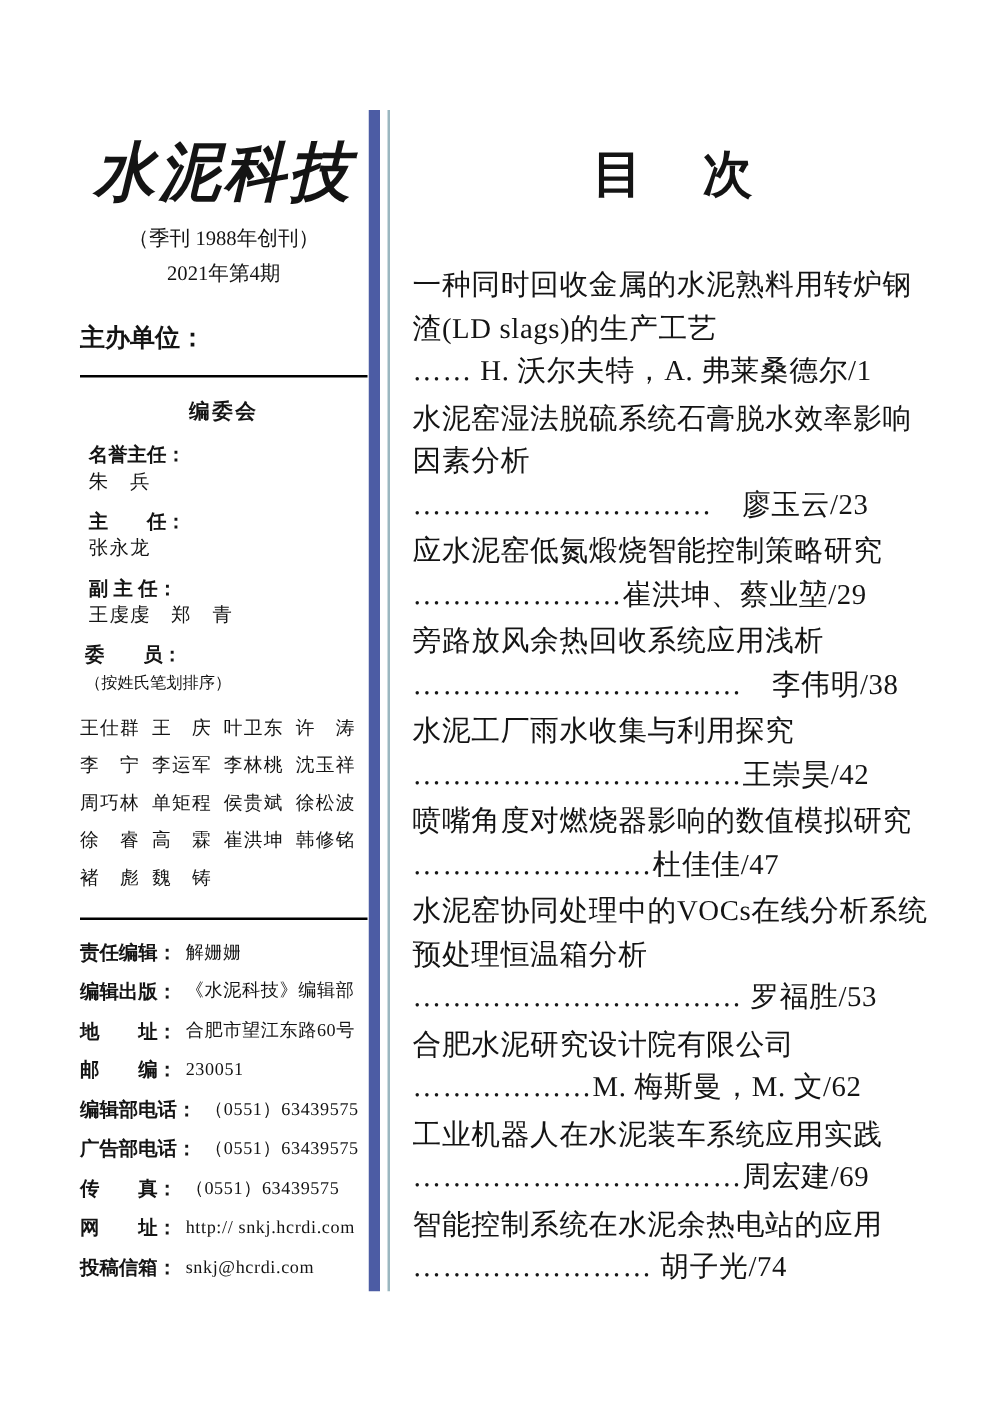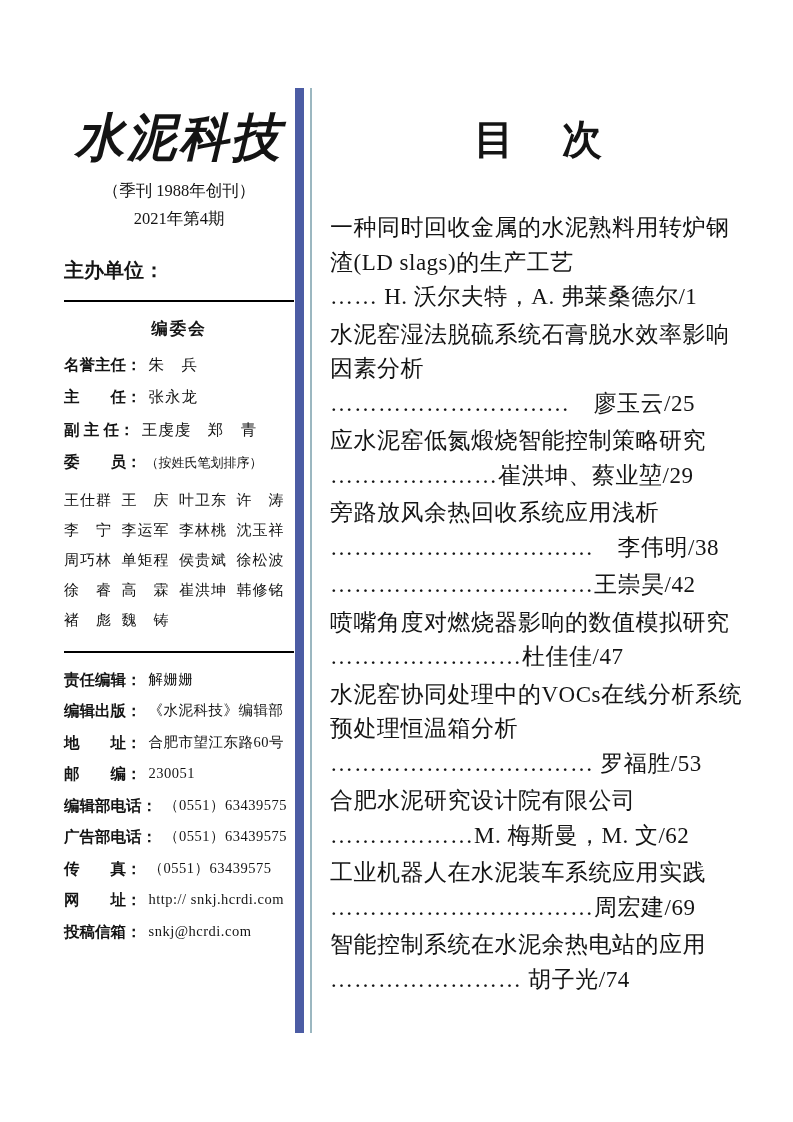--- a/index.html
+++ b/index.html
@@ -17,21 +17,21 @@
   .masthead-sub{font-size:16.5px;text-align:center;margin-top:10px;line-height:1.7;}
   .sponsor{margin-top:24px;}
   .lbl{font-family:"Liberation Sans", sans-serif;font-weight:bold;font-size:15.5px;}
   .sponsor .lbl{font-size:20px;}
   .sponsor-name{font-size:14.5px;letter-spacing:1.5px;margin-top:12px;}
   .rule{border:none;border-top:2px solid #000;margin:16px 0 0 0;width:230px;}
   .board-heading{
     font-family:"Liberation Sans", sans-serif;font-weight:bold;font-size:16.5px;
     text-align:center;margin:16px 0 14px 0;letter-spacing:2px;
   }
-  .role-row{display:flex;align-items:baseline;margin-bottom:11.5px;line-height:21px;}
+  .role-row{display:flex;align-items:baseline;margin-bottom:11.5px;line-height:21px;flex-direction:column;}
   .role-row .lbl{flex:0 0 auto;}
   .role-val{font-size:15.5px;margin-left:7px;letter-spacing:1px;}
   .role-note{font-size:13px;margin-left:4px;letter-spacing:0;}
   .members{margin-top:4px;}
   .member-row{display:grid;grid-template-columns:repeat(4,1fr);font-size:15px;
     line-height:30px;letter-spacing:1px;}
   .pub-info{margin-top:16px;}
   .pub-row{display:flex;align-items:flex-start;margin-bottom:10.5px;line-height:21px;}
   .pub-val{font-size:14.5px;margin-left:7px;letter-spacing:0.5px;}
   
@@ -168,31 +168,32 @@
 
 <div class="right-col">
   <div class="toc-heading">目　次</div>
 
   <div class="toc-entry">
     <div class="toc-title">一种同时回收金属的水泥熟料用转炉钢渣(LD slags)的生产工艺</div>
     <div class="toc-author-line"><span class="toc-leader">……</span><span> H. 沃尔夫特，A. 弗莱桑德尔/1</span></div>
   </div>
   <div class="toc-entry">
     <div class="toc-title">水泥窑湿法脱硫系统石膏脱水效率影响因素分析</div>
-    <div class="toc-author-line"><span class="toc-leader">…………………………</span><span>　廖玉云/25</span></div>
+    <div class="toc-author-line"><span class="toc-leader">…………………………</span><span>　廖玉云/23</span></div>
   </div>
   <div class="toc-entry">
     <div class="toc-title">应水泥窑低氮煅烧智能控制策略研究</div>
     <div class="toc-author-line"><span class="toc-leader">…………………</span><span>崔洪坤、蔡业堃/29</span></div>
   </div>
   <div class="toc-entry">
     <div class="toc-title">旁路放风余热回收系统应用浅析</div>
     <div class="toc-author-line"><span class="toc-leader">……………………………</span><span>　李伟明/38</span></div>
   </div>
   <div class="toc-entry">
+    <div class="toc-title">水泥工厂雨水收集与利用探究</div>
     <div class="toc-author-line"><span class="toc-leader">……………………………</span><span>王崇昊/42</span></div>
   </div>
   <div class="toc-entry">
     <div class="toc-title">喷嘴角度对燃烧器影响的数值模拟研究</div>
     <div class="toc-author-line"><span class="toc-leader">……………………</span><span>杜佳佳/47</span></div>
   </div>
   <div class="toc-entry">
     <div class="toc-title">水泥窑协同处理中的VOCs在线分析系统预处理恒温箱分析</div>
     <div class="toc-author-line"><span class="toc-leader">……………………………</span><span> 罗福胜/53</span></div>
   </div>

